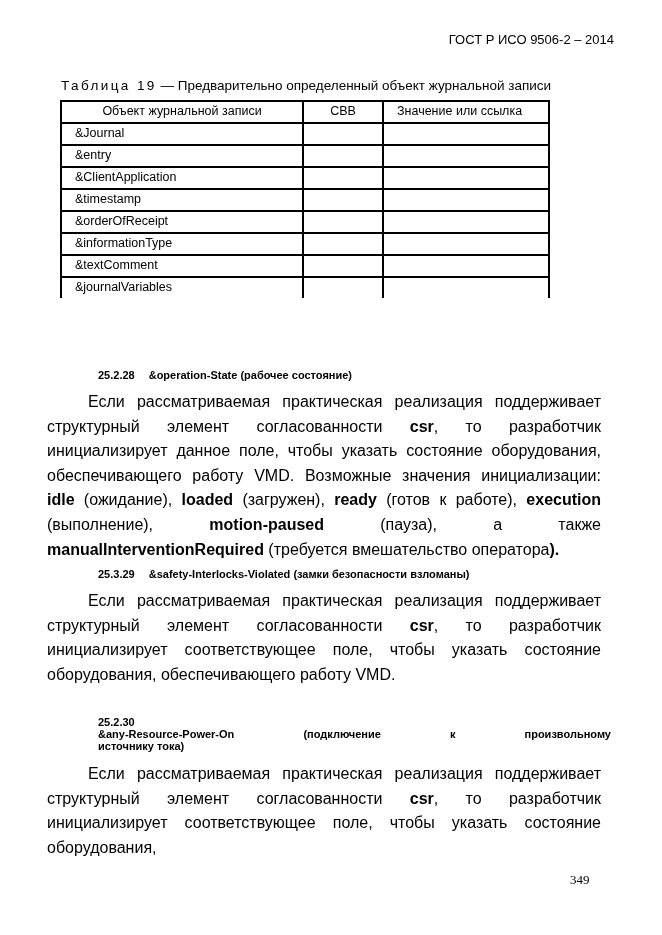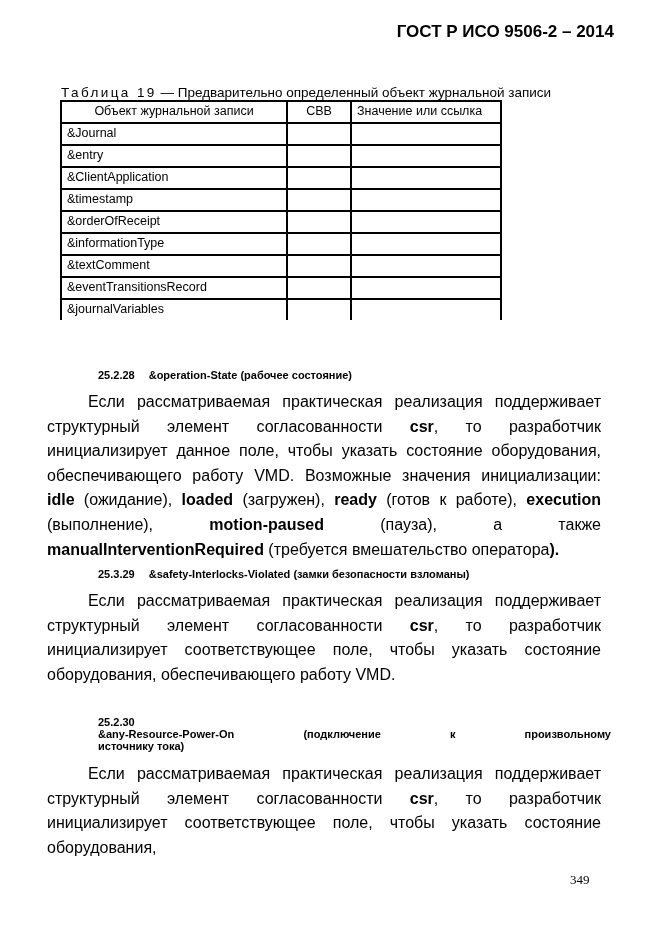--- a/index.html
+++ b/index.html
@@ -1,22 +1,22 @@
 <!DOCTYPE html>
 <html><head>
 <meta charset="utf-8">
 <style>
   html, body { margin:0; padding:0; background:#ffffff; }
   body { width:662px; height:935px; position:relative; overflow:hidden;
          font-family:"Liberation Sans", sans-serif; color:#000; }
-  .hdr { position:absolute; top:22px; right:48px; font-weight:bold; font-size:17px; }
-  .caption { position:absolute; top:78px; left:61px; font-size:13.5px; white-space:nowrap;margin-top:7px; }
+  .hdr { position:absolute; top:32px; right:48px; font-weight:normal; font-size:13px; }
+  .caption { position:absolute; top:78px; left:61px; font-size:13.5px; white-space:nowrap; }
   .caption .sp { letter-spacing:2.4px; }
   table.t { position:absolute; top:100px; left:60px; border-collapse:collapse; font-size:12.5px; }
-  table.t td, table.t th { border:2px solid #000; padding:0 5px; height:20px; font-weight:normal; vertical-align:top; line-height:18px; }
+  table.t td, table.t th { border:2px solid #000; padding:0 13px; height:20px; font-weight:normal; vertical-align:top; line-height:18px; }
   table.t th { text-align:center; }
   table.t th.c3 { text-align:left; }
   table.t tr.last td { border-bottom:none; }
   .c1 { width:214px; } .c2 { width:52px; } .c3 { width:138px; }
   .p { position:absolute; left:47px; width:554px; font-size:16px; line-height:24.6px; text-align:justify; text-align-last:justify; }
   .p.nolast { text-align-last:left; }
   .h { position:absolute; left:98px; font-size:11px; font-weight:bold; white-space:nowrap; }
   .h .n { margin-right:14px; }
   .ind { display:inline-block; width:41px; }
   .pg { position:absolute; top:872px; left:570px; font-family:"Liberation Serif", serif; font-size:13px; }
@@ -64,25 +64,20 @@
   <tr>
         <td>&amp;informationType</td>
         <td></td>
         <td></td>
       </tr>
   <tr>
         <td>&amp;textComment</td>
         <td></td>
         <td></td>
       </tr>
-  <tr>
-        <td>&amp;eventTransitionsRecord</td>
-        <td></td>
-        <td></td>
-      </tr>
   <tr class="last">
         <td>&amp;journalVariables</td>
         <td></td>
         <td></td>
       </tr>
 </tbody>
   </table>
 
 <div class="h" style="top:369px;"><span class="n">25.2.28</span><span>&amp;operation-State (рабочее состояние)</span></div>
 <div class="p nolast" style="top:390px;"><span class="ind"></span><span>Если рассматриваемая практическая реализация поддерживает структурный элемент согласованности </span><b>csr</b><span>, то разработчик инициализирует данное поле, чтобы указать состояние оборудования, обеспечивающего работу VMD. Возможные значения инициализации: </span><b>idle</b><span> (ожидание), </span><b>loaded</b><span> (загружен), </span><b>ready</b><span> (готов к работе), </span><b>execution</b><span> (выполнение), </span><b>motion-paused</b><span> (пауза), а также </span><b>manualInterventionRequired</b><span> (требуется вмешательство оператора</span><b>).</b></div>

